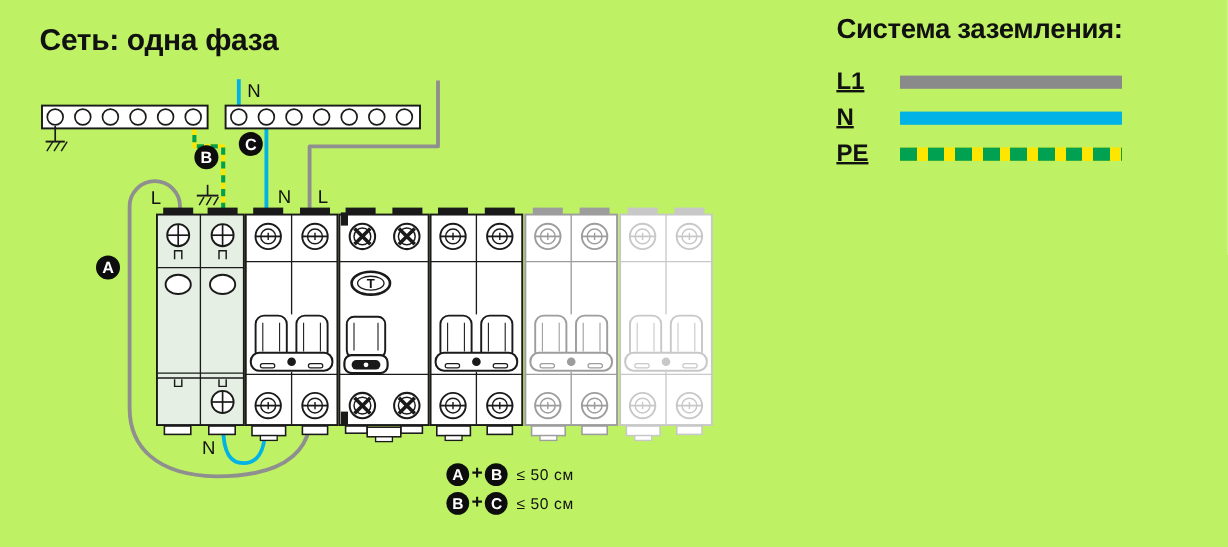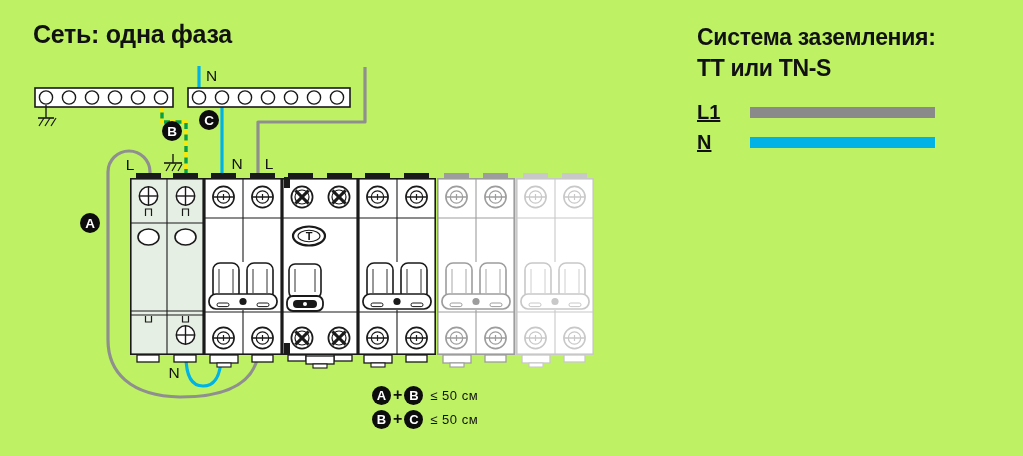--- a/index.html
+++ b/index.html
@@ -5,21 +5,21 @@
   :root{
     --line-black:#1a1a1a; --wire-gray:#8f8f8f; --l1-gray:#8a8a8a;
     --n-cyan:#00b2e5; --pe-green:#00a150; --pe-yellow:#ffe600;
     --spd-fill:#e6efe4; --faded-mid:#9d9d9d; --faded-light:#c8c8c8;
   }
   *{margin:0;padding:0;box-sizing:border-box;}
   body{background:#fff;font-family:"Liberation Sans", sans-serif;color:#111;}
   .canvas{position:relative;width:1023px;height:456px;background:#bef264;overflow:hidden;}
   .page-title{position:absolute;left:33px;top:20px;font-size:25px;font-weight:bold;letter-spacing:-0.3px;}
   
-  .legend{position:absolute;left:697px;top:22px;width:300px;}
+  .legend{position:absolute;left:697px;top:9px;width:300px;}
   .legend-title{font-size:23px;font-weight:bold;line-height:31px;letter-spacing:-0.3px;}
   .legend-rows{margin-top:18px;text-decoration:underline;}
   .legend-row{display:flex;align-items:center;height:21px;margin-bottom:9px;}
   .legend-label{width:53px;font-size:20px;font-weight:bold;}
   .legend-bar{width:185px;height:11px;}
   .bar-l1{background:var(--l1-gray);}
   .bar-n{background:var(--n-cyan);}
   .bar-pe{background:var(--pe-yellow);
     background-image:repeating-linear-gradient(90deg,var(--pe-green) 0 14px,var(--pe-yellow) 14px 23px);}
   
@@ -209,31 +209,34 @@
     </g>
     <g>
       <circle cx="209" cy="120" r="10" fill="#0d0d0d"></circle>
       <text class="badge-letter" x="209" y="124.7" text-anchor="middle">C</text>
     </g>
   </svg>
 
   <div class="legend">
     <div class="legend-title">
       <div>Система заземления:</div>
-      <div>ТТ или TN-S</div>
     </div>
     <div class="legend-rows">
       <div class="legend-row">
         <span class="legend-label">L1</span>
         <span class="legend-bar bar-l1"></span>
       </div>
       <div class="legend-row">
         <span class="legend-label">N</span>
         <span class="legend-bar bar-n"></span>
       </div>
+      <div class="legend-row">
+        <span class="legend-label">PE</span>
+        <span class="legend-bar bar-pe"></span>
+      </div>
     </div>
   </div>
 
   <div class="annotations">
     <div class="annot-row">
       <span class="abadge">A</span>
       <span class="aplus">+</span>
       <span class="abadge">B</span>
       <span class="atext">≤ 50 см</span>
     </div>

